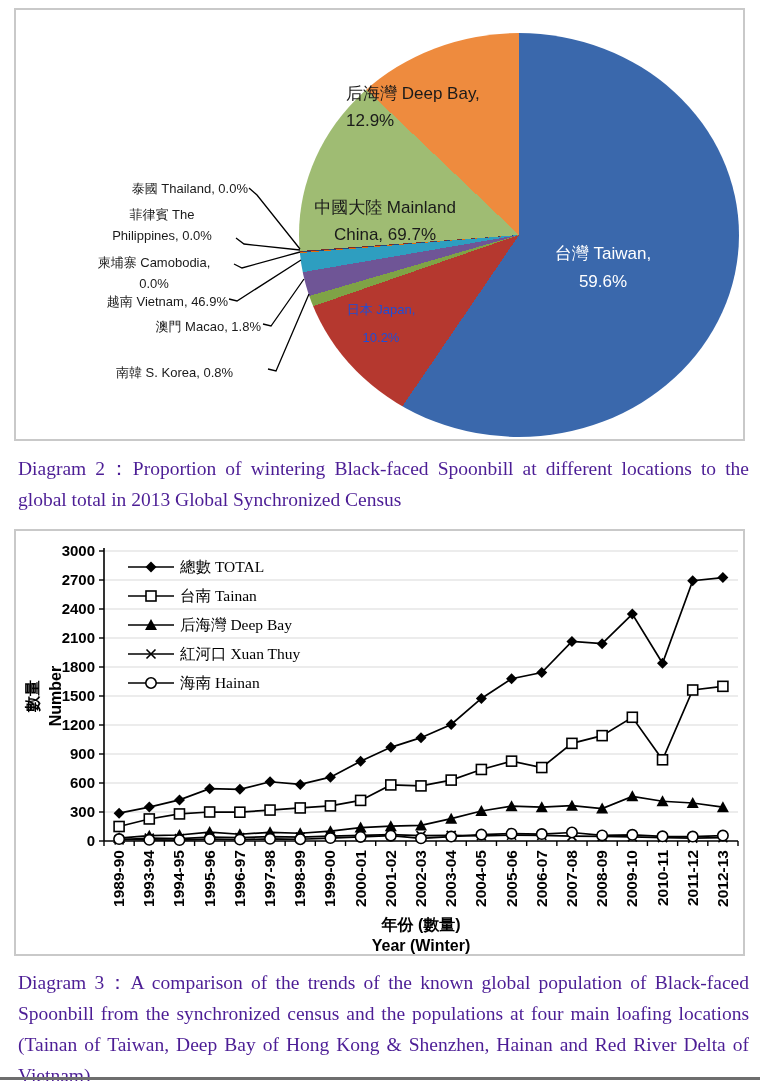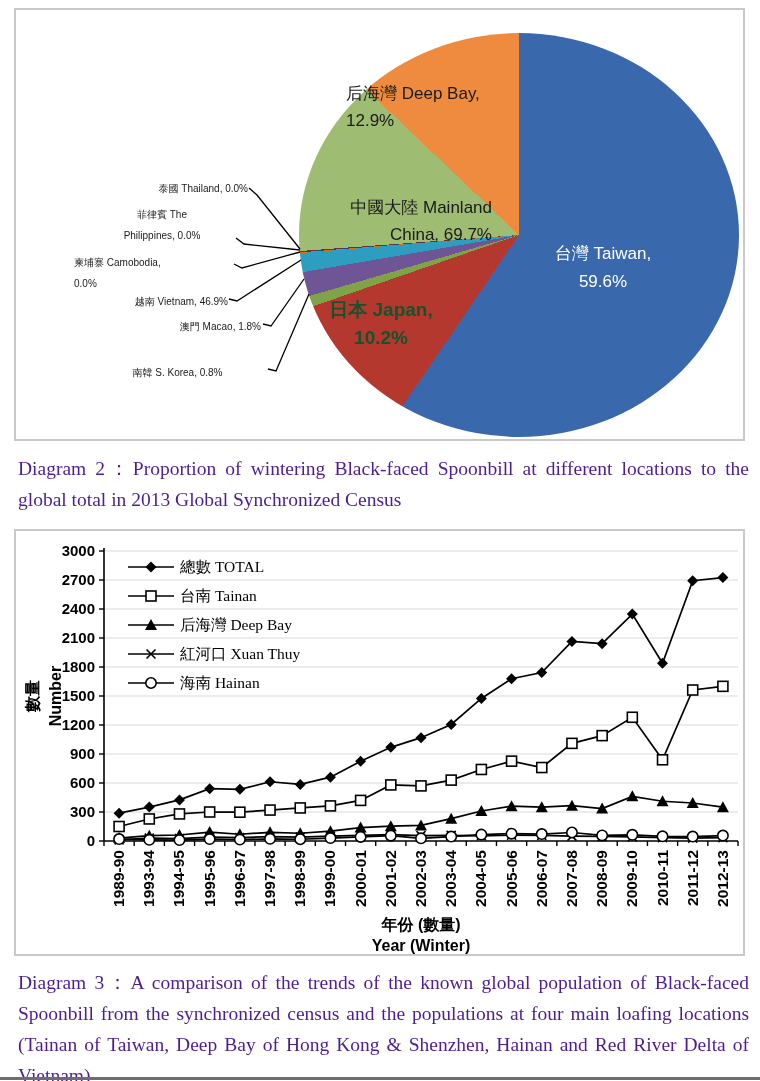--- a/index.html
+++ b/index.html
@@ -5,31 +5,31 @@
   html,body{margin:0;padding:0}
   .page{position:relative;width:760px;height:1081px;background:#ffffff;overflow:hidden;
         font-family:"Liberation Sans",sans-serif;color:#000}
   .panel{position:absolute;border:2px solid #c9c9c9;background:#fff}
   #pie-panel{left:14px;top:8px;width:727px;height:429px}
   #line-panel{left:14px;top:529px;width:727px;height:423px}
 
   .pie-ellipse{position:absolute;left:283px;top:23px;width:440px;height:404px;border-radius:50%}
   .leaders{position:absolute;left:0;top:0;width:727px;height:429px}
 
-  .plabel{position:absolute;color:#1a1a1a;font-size:10px;line-height:21px}
+  .plabel{position:absolute;color:#1a1a1a;font-size:13px;line-height:21px}
   #lbl-deepbay{left:330px;top:70px;width:220px;font-size:17px;line-height:27px}
-  #lbl-china{left:262px;top:184px;width:214px;text-align:right;font-size:17px;line-height:27px}
+  #lbl-china{left:262px;top:184px;width:214px;text-align:center;font-size:17px;line-height:27px}
   #lbl-taiwan{left:487px;top:230px;width:200px;text-align:center;color:#fff;font-size:17px;line-height:28px}
-  #lbl-japan{left:265px;top:286px;width:200px;text-align:center;color:#14532d;font-weight:bold;font-size:19px;line-height:28px}
+  #lbl-japan{left:265px;top:286px;width:200px;text-align:center;color:#1d4ed8;font-weight:normal;font-size:13px;line-height:28px}
   #lbl-thailand{left:60px;top:168px;width:172px;text-align:right}
   #lbl-philippines{left:72px;top:194px;width:148px;text-align:center}
-  #lbl-cambodia{left:58px;top:242px;width:160px;}
+  #lbl-cambodia{left:58px;top:242px;width:160px;text-align:center}
   #lbl-vietnam{left:40px;top:281px;width:172px;text-align:right}
   #lbl-macao{left:80px;top:306px;width:165px;text-align:right}
-  #lbl-skorea{left:79px;top:352px;width:165px;text-align:center}
+  #lbl-skorea{left:100px;top:352px;width:165px;text-align:left}
 
   .caption{position:absolute;left:14px;width:731px;margin:4px;
            font-family:"Liberation Serif",serif;font-size:19.5px;line-height:31px;
            text-align:justify;color:#4c1d95}
   #cap2{top:449px}
   #cap3{top:963px}
   .bottom-rule{position:absolute;left:0;top:1077px;width:760px;height:3px;background:#6e6e6e}
 
   .ylab{font:bold 15px "Liberation Sans",sans-serif;fill:#000}
   .xlab{font:bold 15.5px "Liberation Sans",sans-serif;fill:#000}

